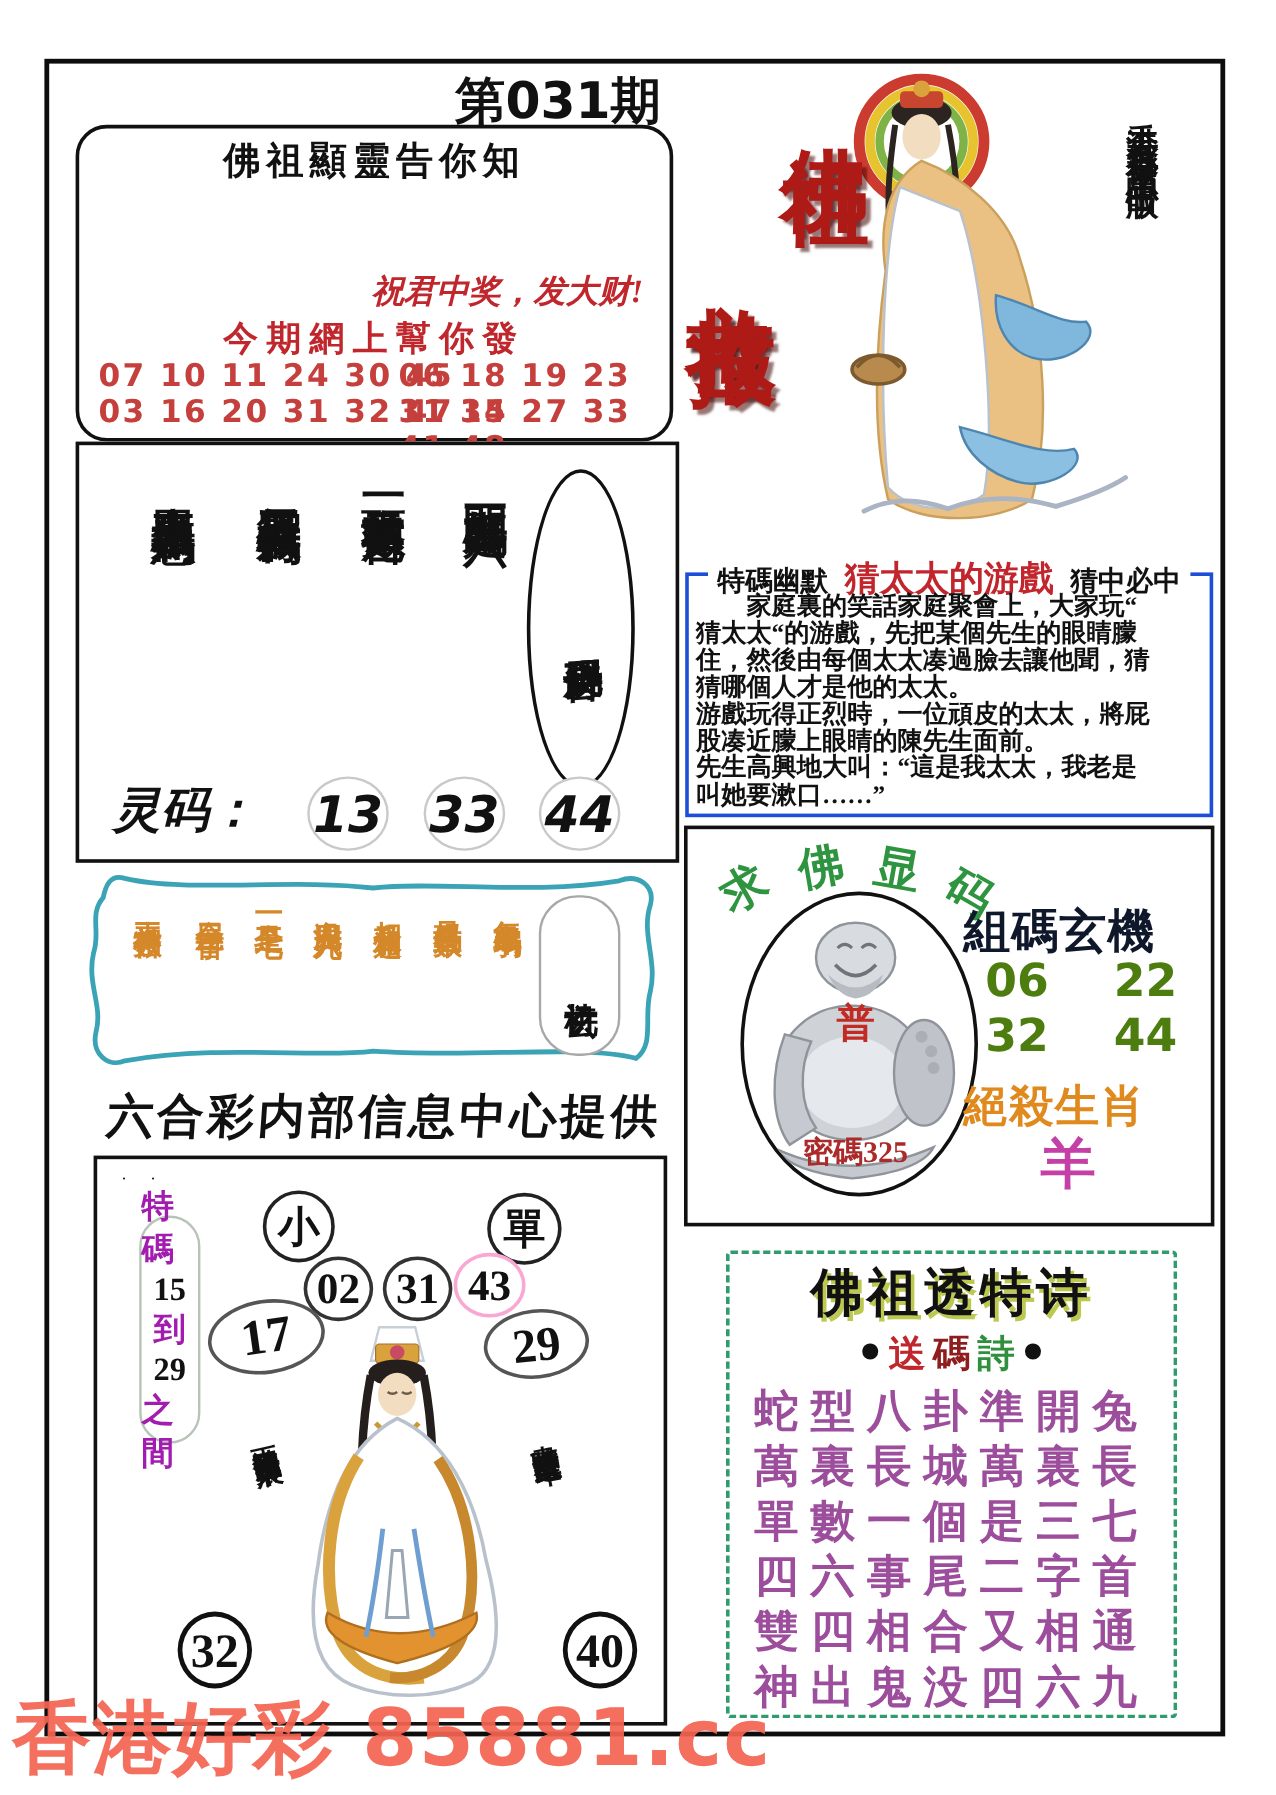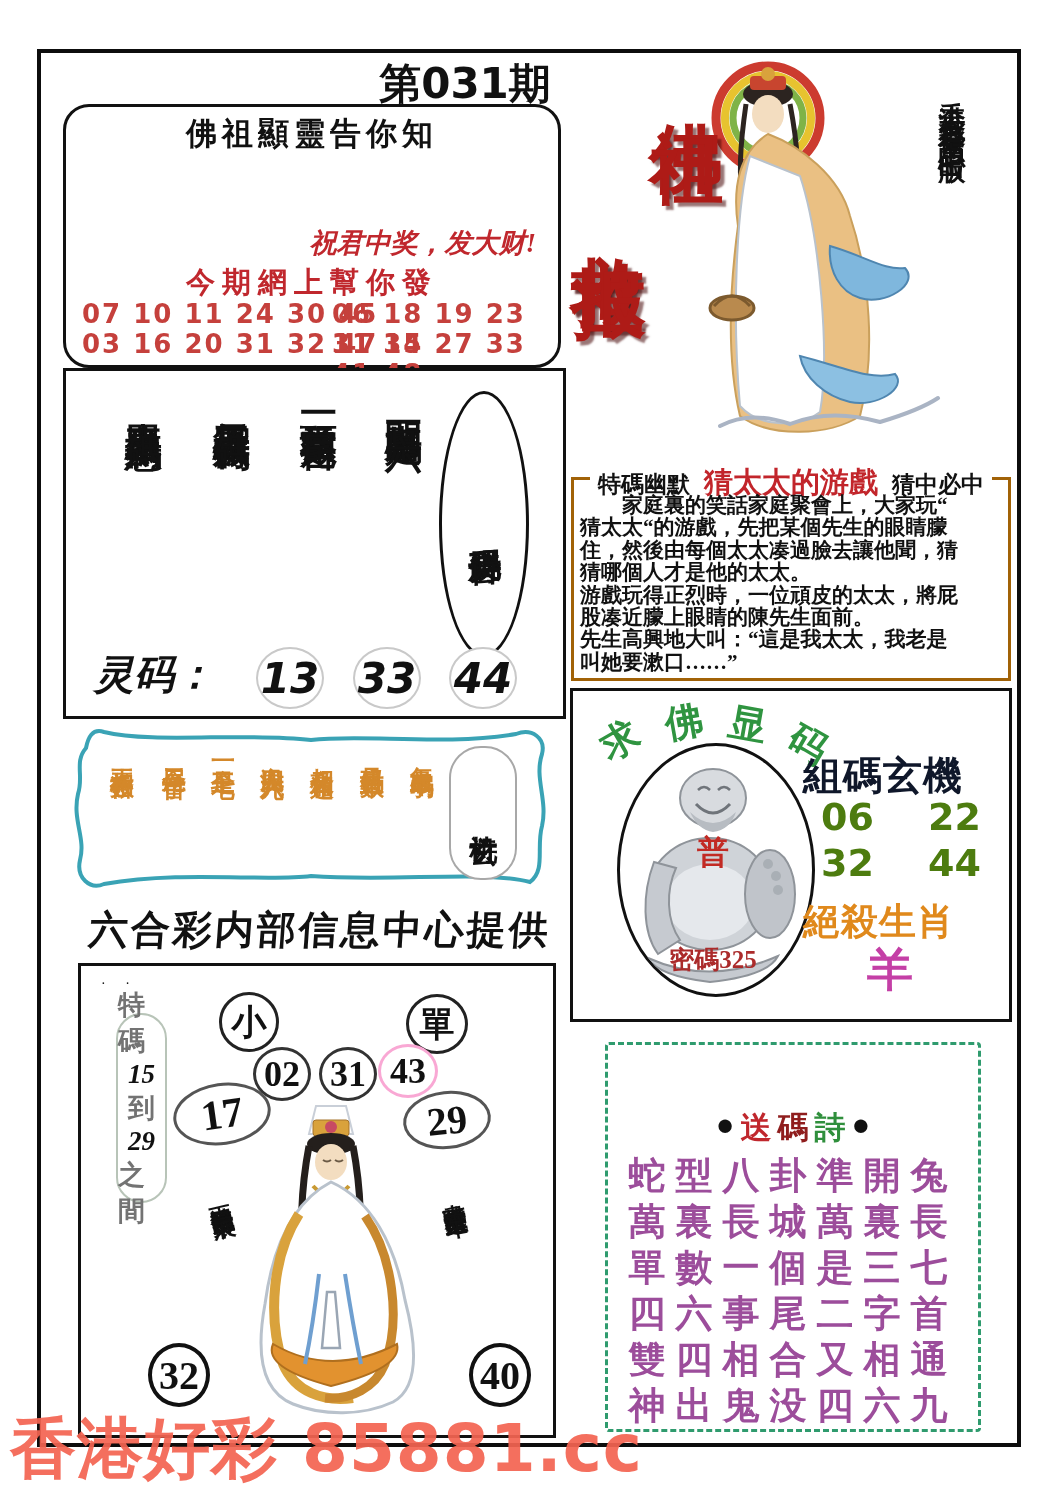--- a/index.html
+++ b/index.html
@@ -28,31 +28,31 @@
   
   #xuanji-banner{left:64px;top:720px;width:494px;height:186px;}
   .xuanji-col{top:28px;height:136px;font-size:24px;font-weight:bold;color:#d4882a;letter-spacing:2px;}
   #xuanji-oval{left:385px;top:26px;width:64px;height:130px;border:2px solid #a8a8a8;border-radius:32px;background:#fff;}
   #xuanji-oval div{font-size:28px;font-weight:bold;}
   #provider-line{left:80px;top:903px;width:480px;font-size:39px;font-weight:bold;letter-spacing:3px;transform:skewX(-4deg);}
   
   #guanyin-panel{left:78px;top:963px;width:472px;height:469px;border:3px solid #111;background:#fff;}
   #range-pill{left:35px;top:47px;width:47px;height:186px;border:2px solid #b8c4b8;border-radius:26px;
               display:flex;flex-direction:column;align-items:center;justify-content:center;font-size:27px;font-weight:bold;}
-  #range-pill .g{color:#737373;}
-  #range-pill .b{color:#111;font-family:"Liberation Serif",serif;font-style:italic;}
+  #range-pill .g{color:#a21caf;}
+  #range-pill .b{color:#111;font-family:"Liberation Serif",serif;}
   .gp-circle{border:3px solid #222;font-size:35px;font-weight:bold;}
   .gp-num{font-size:36px;font-weight:bold;font-family:"Liberation Serif",serif;}
   .verse{font-size:23px;font-weight:bold;letter-spacing:2px;transform-origin:top center;}
   
   .mast-title{font-size:74px;font-weight:bold;color:#ae1b17;letter-spacing:6px;
               text-shadow:4px 4px 2px rgba(70,5,5,.55);line-height:1;}
   #publisher{left:934px;top:80px;height:372px;font-size:27px;font-weight:bold;letter-spacing:5px;}
   
-  #joke-box{left:571px;top:477px;width:434px;height:198px;border:3px solid #a16207;background:#fff;}
+  #joke-box{left:571px;top:477px;width:434px;height:198px;border:3px solid #1d4ed8;background:#fff;}
   #joke-header{left:0;right:0;top:-17px;display:flex;justify-content:center;}
   #joke-header .inner{background:#fff;display:flex;align-items:baseline;gap:14px;padding:0 8px;}
   .joke-h-side{font-size:23px;font-weight:bold;}
   .joke-h-title{font-size:29px;font-weight:bold;color:#c2252b;}
   #joke-body{left:6px;right:4px;top:14px;font-size:21px;line-height:22.4px;white-space:pre-line;font-weight:bold;}
   
   #buddha-box{left:570px;top:688px;width:436px;height:328px;border:3px solid #111;background:#fff;}
   .arc-ch{font-size:38px;font-weight:bold;color:#2f9440;}
   #buddha-oval{left:44px;top:52px;width:192px;height:248px;border:3px solid #111;border-radius:50%;overflow:hidden;background:#fff;}
   #belly-char{left:124px;top:140px;font-size:32px;font-weight:bold;color:#c22a24;}
@@ -246,20 +246,21 @@
     </div>
     <div class="abs group-row" style="top:150px;">
       <span>32</span>
       <span>44</span>
     </div>
     <div class="abs" id="kill-title">絕殺生肖</div>
     <div class="abs" id="kill-zodiac">羊</div>
   </div>
 
   <div class="abs" id="toute-box">
+    <div class="abs center" id="toute-title">佛祖透特诗</div>
     <div class="abs" id="toute-sub">
       <span class="sub-dot">●</span>
       <span class="sub-red">送</span>
       <span class="sub-dred">碼</span>
       <span class="sub-green">詩</span>
       <span class="sub-dot">●</span>
     </div>
     <div class="abs toute-row" style="top:106px;">蛇型八卦準開兔</div>
     <div class="abs toute-row" style="top:152px;">萬裏長城萬裏長</div>
     <div class="abs toute-row" style="top:244px;">四六事尾二字首</div>

